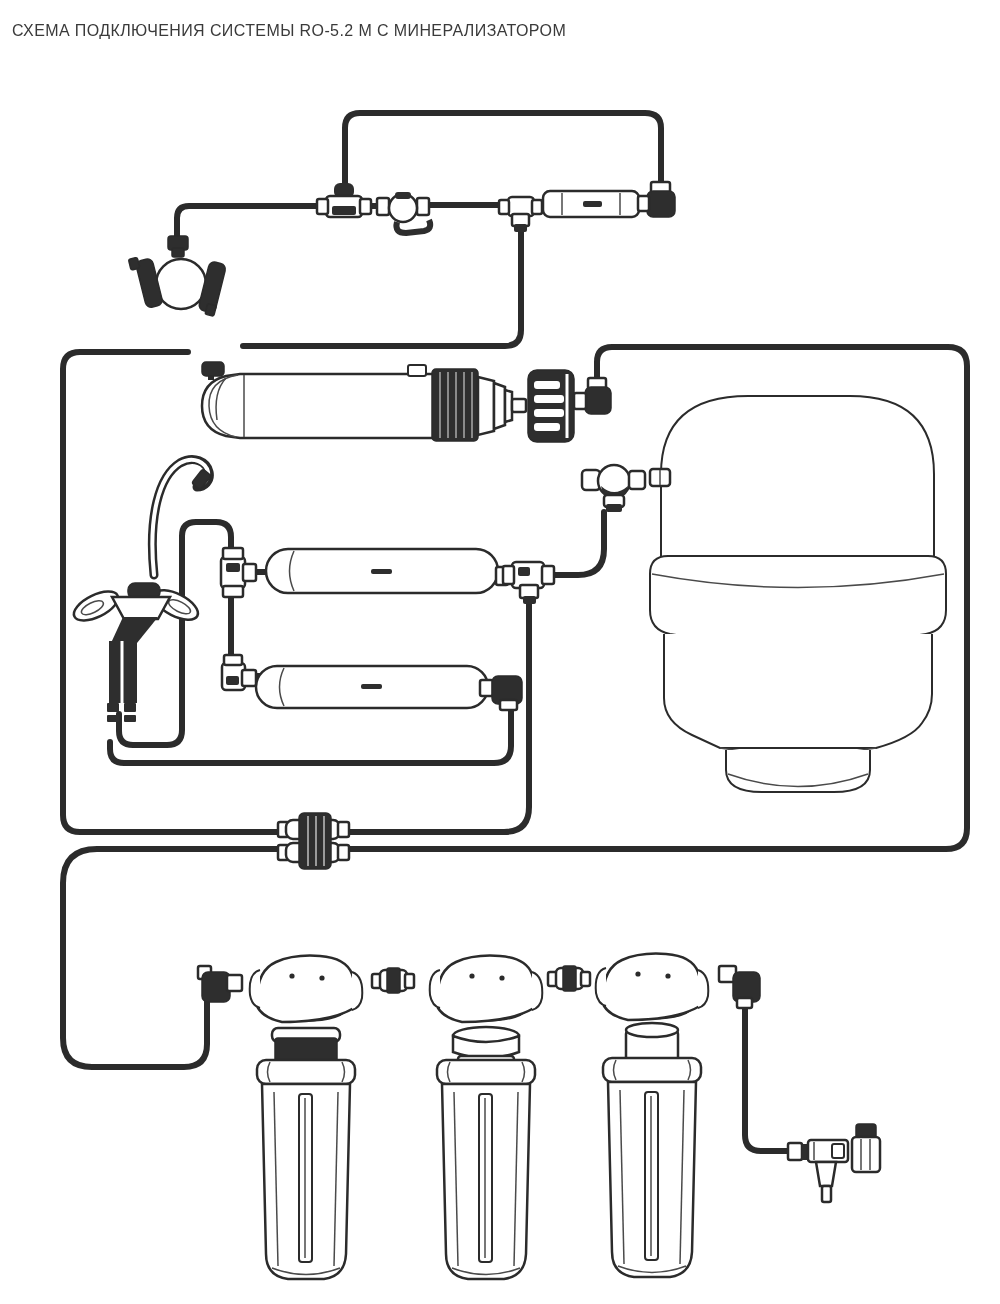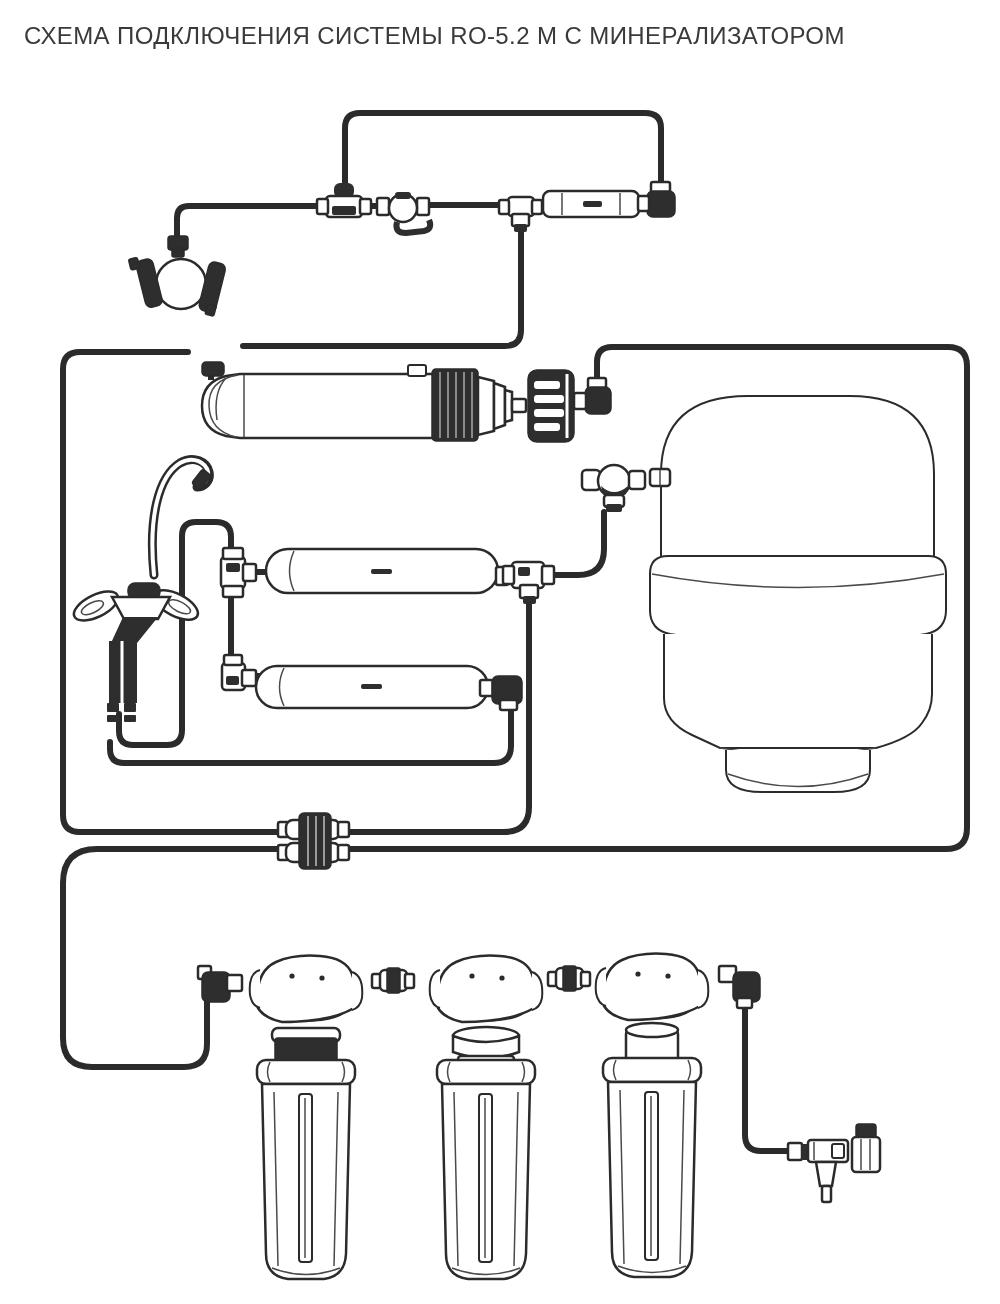--- a/index.html
+++ b/index.html
@@ -2,22 +2,22 @@
 <html style="--ink: #2b2b2b; --bg: #ffffff;"><head>
 <meta charset="utf-8">
 <style>
   :root{
     --ink:#2b2b2b;
     --bg:#ffffff;
   }
   html,body{margin:0;padding:0;background:#fff;}
   .page{position:relative;width:1000px;height:1304px;background:var(--bg);overflow:hidden;
         font-family:"Liberation Sans", sans-serif;}
-  .title{position:absolute;left:24px;top:22px;width:950px;
-         font-size:24px;letter-spacing:.4px;color:#3a3a3a;white-space:nowrap;}
+  .title{position:absolute;left:12px;top:22px;width:950px;
+         font-size:16px;letter-spacing:.4px;color:#3a3a3a;white-space:nowrap;}
   svg{position:absolute;left:0;top:0;}
   .tube{stroke:var(--ink);stroke-width:6;fill:none;stroke-linejoin:round;stroke-linecap:round;}
   .stub{stroke:var(--ink);stroke-width:6;fill:none;stroke-linecap:butt;}
   .o{stroke:var(--ink);stroke-width:2.5;fill:#fff;}
   .o2{stroke:var(--ink);stroke-width:2;fill:#fff;}
   .thin{stroke:#4a4a4a;stroke-width:1.5;fill:none;}
   .dark{fill:#2e2e2e;stroke:none;}
   .darko{fill:#2e2e2e;stroke:var(--ink);stroke-width:1.5;}
 </style>
 </head>

